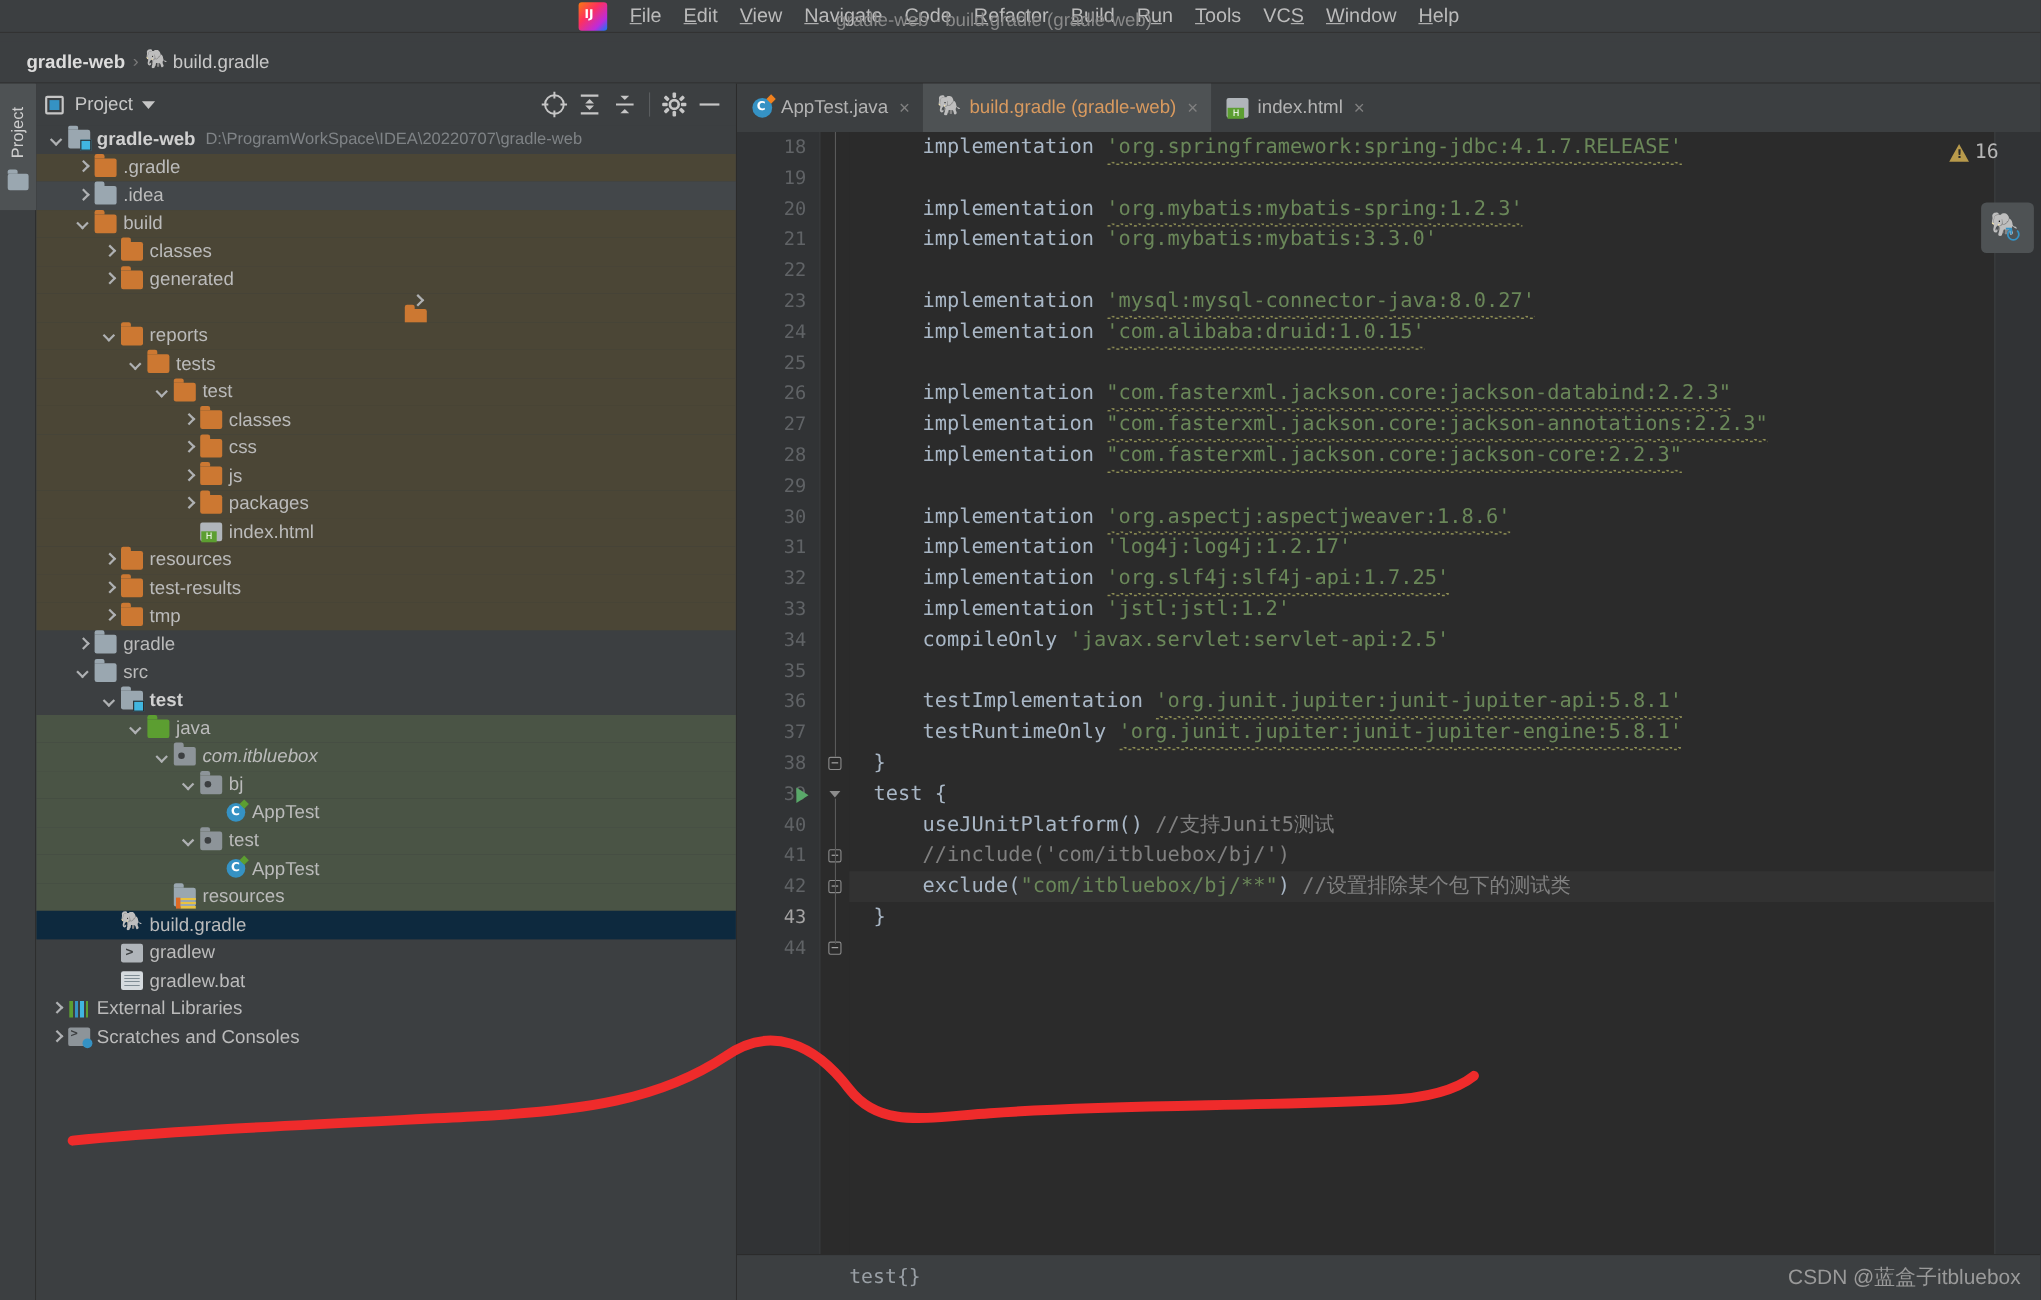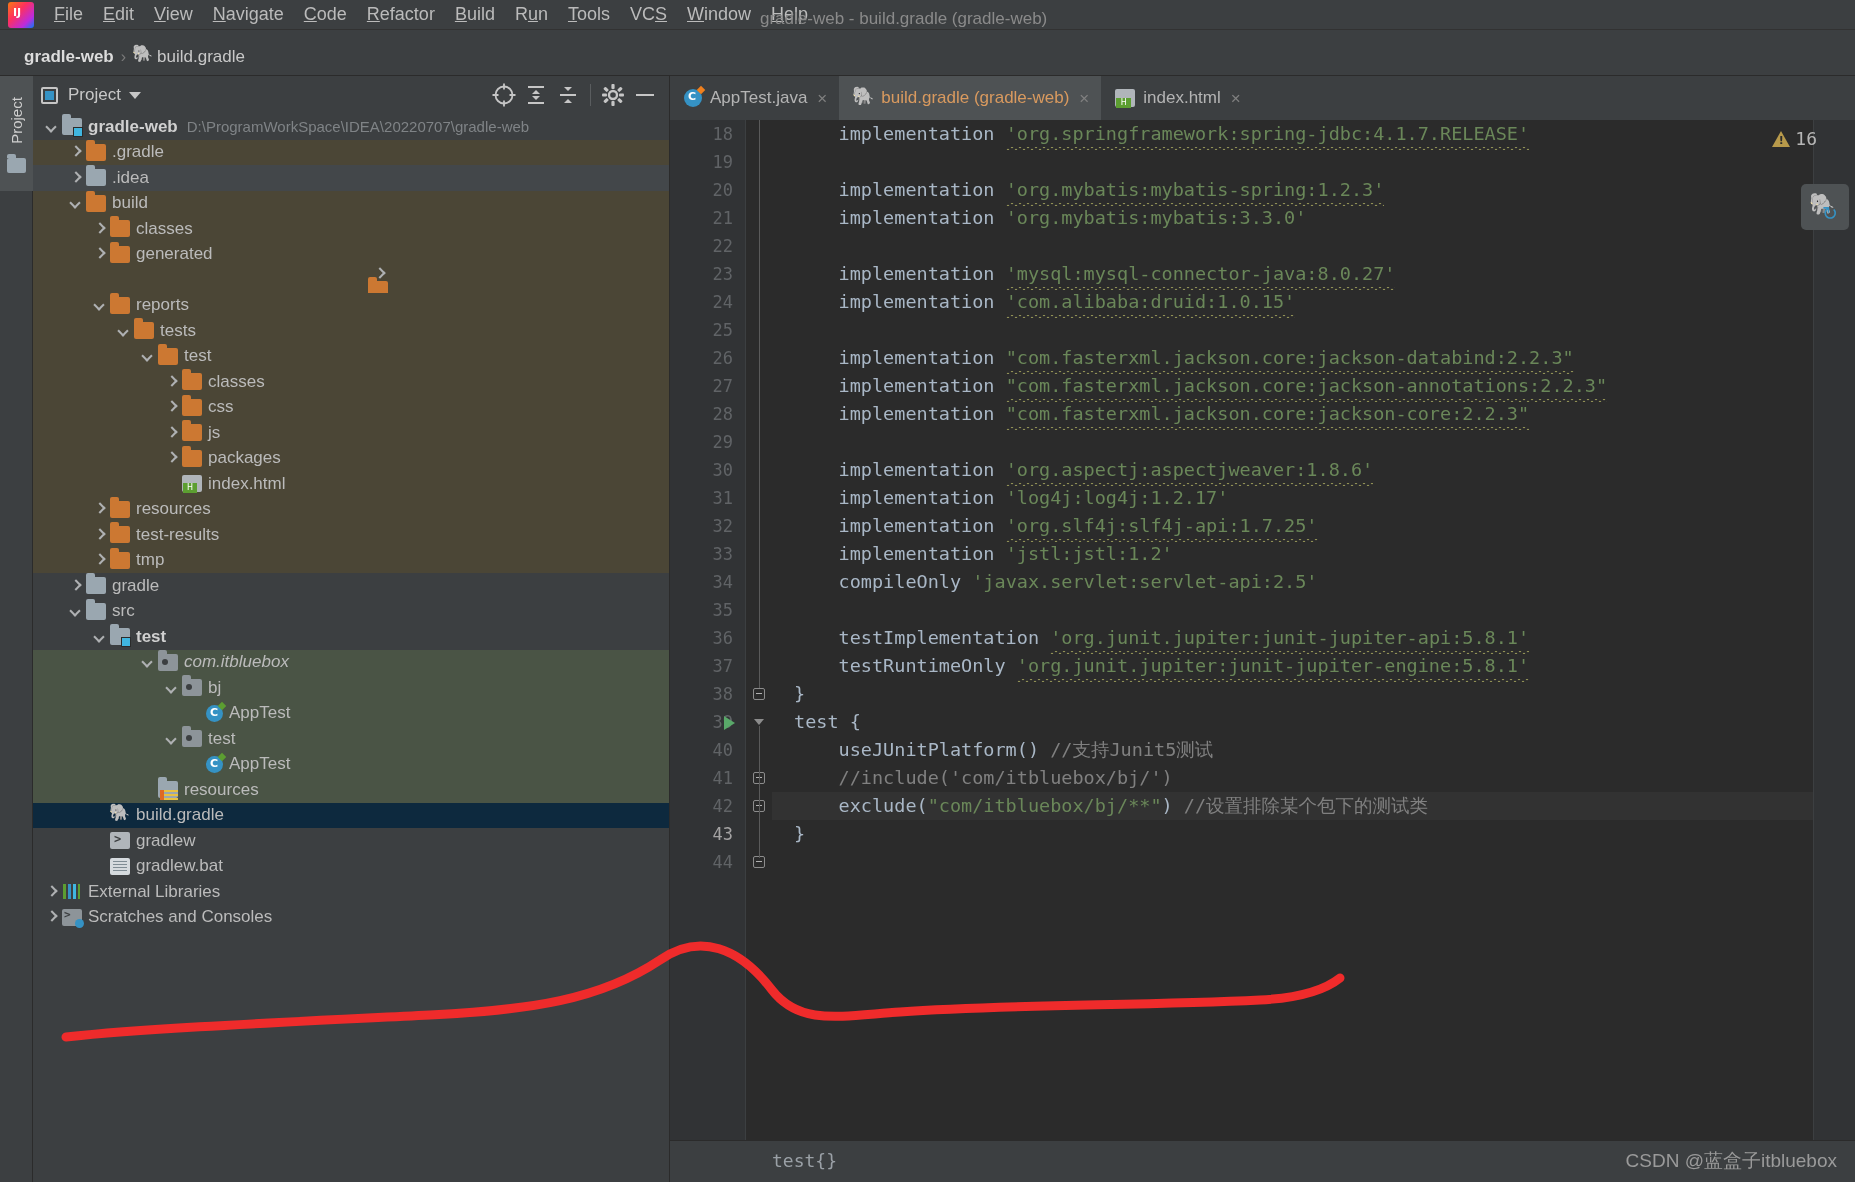--- a/index.html
+++ b/index.html
@@ -10,20 +10,21 @@
     overflow: hidden;
     -webkit-font-smoothing: antialiased;
   }
   #app { position: relative; width: 1855px; height: 1182px; background: #3c3f41; }
 
   
   .menubar {
     position: absolute; left: 0; top: 0; width: 1855px; height: 30px;
     background: #3c3f41; display: flex; align-items: center;
     border-bottom: 1px solid #323232;
+    justify-content: center;
   }
   .idea-logo {
     width: 26px; height: 26px; margin-left: 8px; margin-right: 10px;
     border-radius: 3px; position: relative; flex: none;
     background: linear-gradient(135deg,#f97a12 0%,#fe315d 38%,#be2bdb 75%,#087cfa 100%);
   }
   .idea-logo:after {
     content: "IJ"; position: absolute; left: 5px; top: 4px;
     font-size: 11px; font-weight: bold; color: #fff;
     font-family: "DejaVu Sans", sans-serif;
@@ -539,20 +540,25 @@
         </div>
         <div class="trow " style="padding-left: 36px;">
           <span class="arrow d"></span>
           <span class="ico folder gray"></span>
           <span class="tlabel">src</span>
         </div>
         <div class="trow " style="padding-left: 60px;">
           <span class="arrow d"></span>
           <span class="ico folder gray module"></span>
           <span class="tlabel bold">test</span>
+        </div>
+        <div class="trow tint-test" style="padding-left: 84px;">
+          <span class="arrow d"></span>
+          <span class="ico folder green"></span>
+          <span class="tlabel">java</span>
         </div>
         <div class="trow tint-test" style="padding-left: 108px; font-style: italic;">
           <span class="arrow d"></span>
           <span class="ico pkg"></span>
           <span class="tlabel">com.itbluebox</span>
         </div>
         <div class="trow tint-test" style="padding-left: 132px;">
           <span class="arrow d"></span>
           <span class="ico pkg"></span>
           <span class="tlabel">bj</span>

